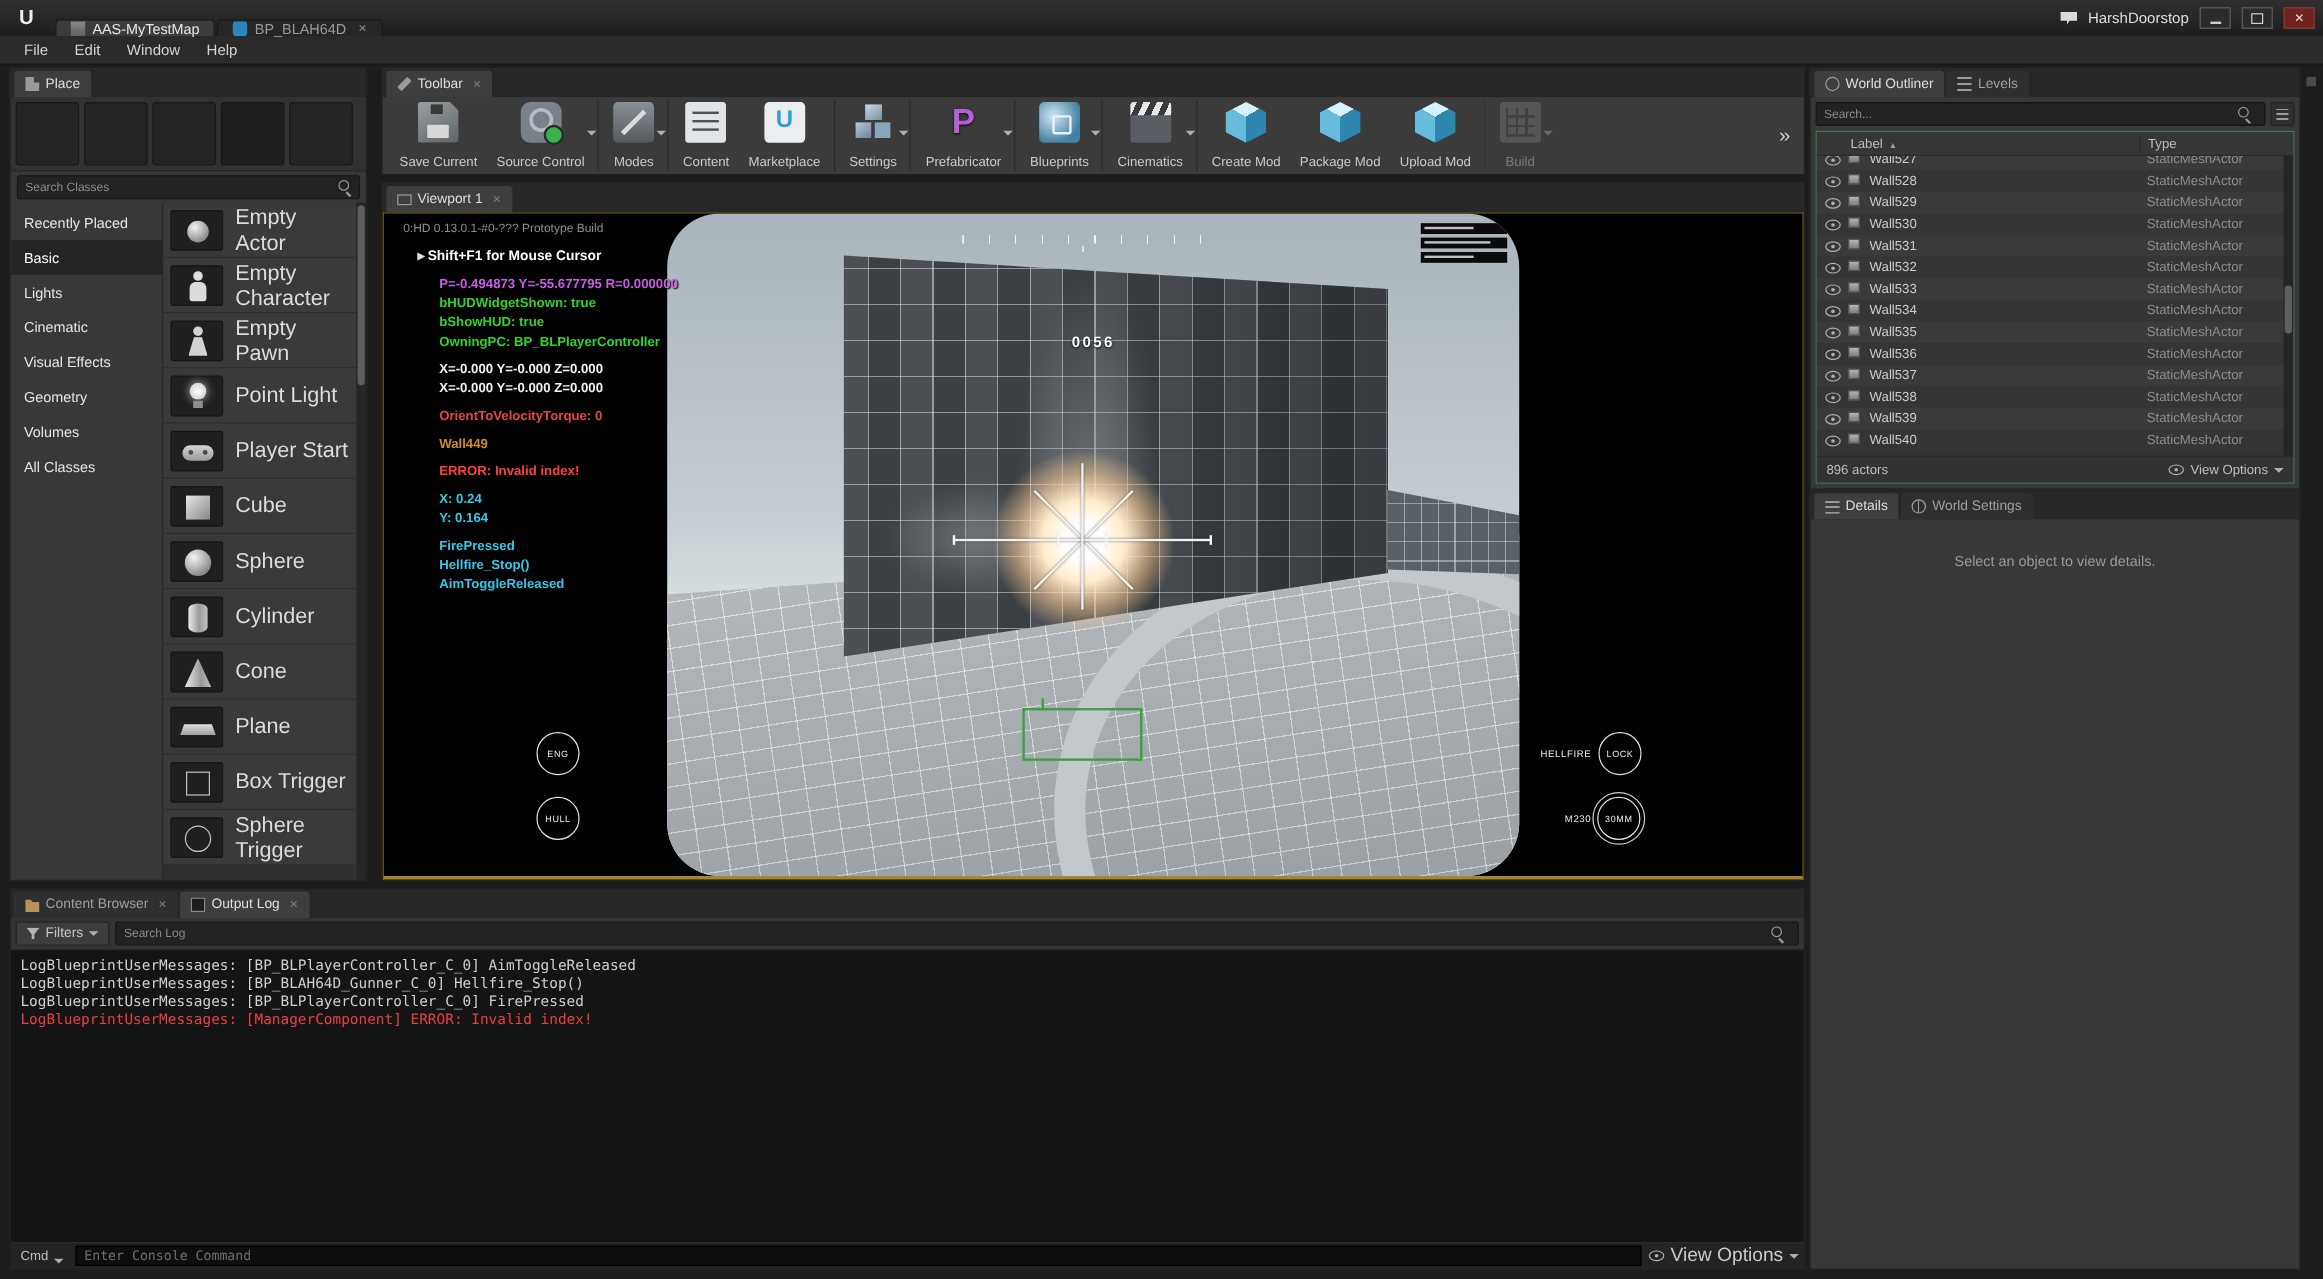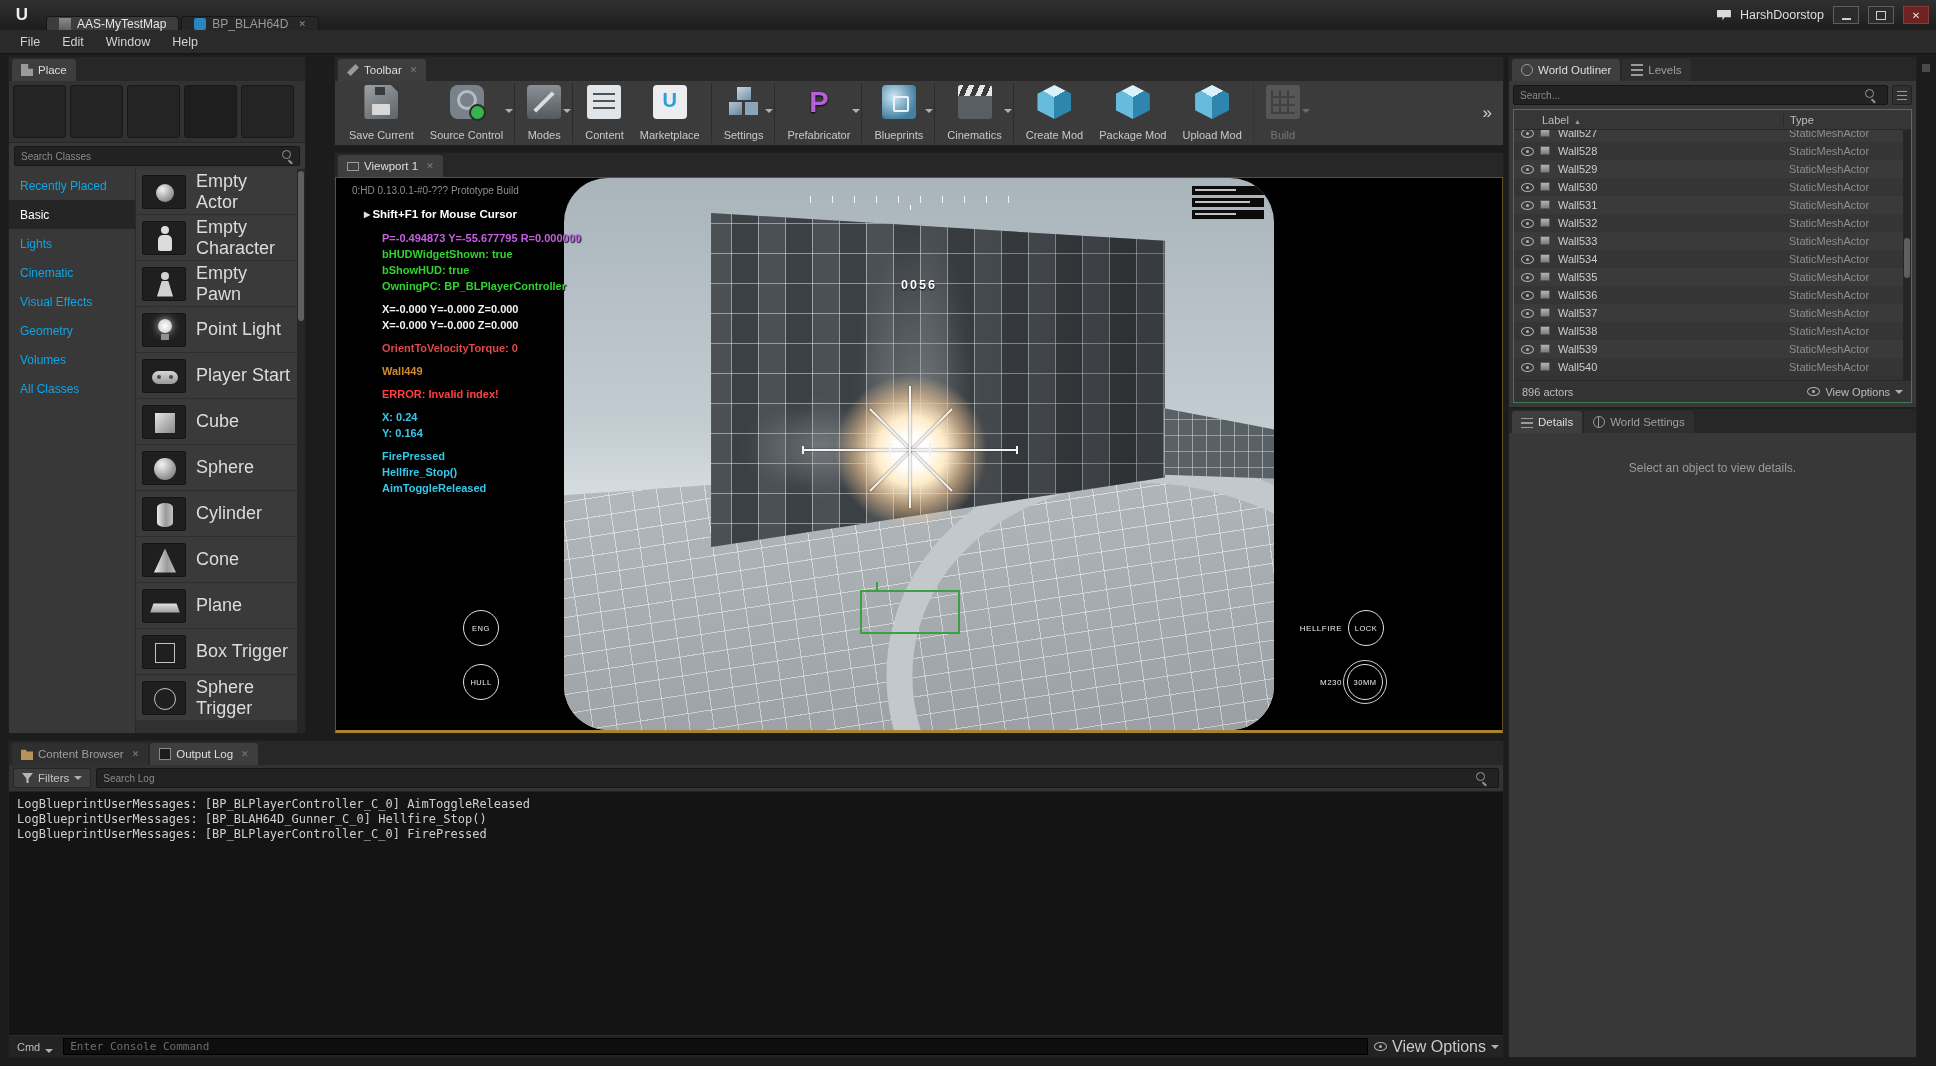--- a/index.html
+++ b/index.html
@@ -27,21 +27,21 @@
   .winbtn.cls{background:#6e2222;border-color:#8a3a3a}
   .winbtn.cls::after{content:"✕";font-size:10px;color:#f0dede}
 
   
   .menubar{display:flex;align-items:center;height:24px;background:#2a2a2a;border-bottom:1px solid #141414;padding-left:10px;gap:2px}
   .menu-item{padding:2px 10px;font-size:12.5px;color:#d2d2d2}
 
   
   .content{position:absolute;top:54px;left:0;right:0;bottom:0;padding:2px 4px 8px 8px;display:flex;gap:4px}
   .left-center{flex:1;display:flex;flex-direction:column;gap:6px;min-width:0}
-  .upper{display:flex;gap:28px;height:678px}
+  .upper{display:flex;gap:12px;height:678px}
   .center-col{flex:1;display:flex;flex-direction:column;gap:6px;min-width:0}
   .panel{background:#383838;border:1px solid #1f1f1f;display:flex;flex-direction:column;min-height:0}
   .tabwell{display:flex;align-items:flex-end;background:#272727;padding:2px 3px 0;gap:2px;height:24px;flex:none}
   .ptab{display:flex;align-items:center;gap:5px;height:22px;padding:0 9px;font-size:11.5px;color:#9f9f9f;background:#2f2f2f;border-radius:3px 3px 0 0;white-space:nowrap}
   .ptab.active{background:#3e3e3e;color:#dedede}
   .pclose{font-size:9px;color:#7d7d7d;margin-left:3px}
   .pclose::after{content:"✕"}
 
   
   .place-panel{width:298px;flex:none}
@@ -57,21 +57,21 @@
   [data-name="paint-mode-icon"]::after{left:24px;top:8px;width:5px;height:37px;background:linear-gradient(#f2f2f2,#8a8a8a);transform:rotate(35deg)}
   .place-search{display:flex;position:relative;padding:3px 5px;flex:none;background:#383838}
   .search-input{flex:1;height:20px;background:#222;border:1px solid #161616;border-radius:2px;color:#ccc;font-size:10px;padding:0 22px 0 6px}
   .search-input::placeholder{color:#8a8a8a}
   .mag{width:12px;height:12px;position:relative;display:inline-block;flex:none}
   .mag::before{content:"";position:absolute;top:0;left:0;width:7px;height:7px;border:1.5px solid #969696;border-radius:50%}
   .mag::after{content:"";position:absolute;bottom:0;right:1px;width:5px;height:1.5px;background:#969696;transform:rotate(45deg)}
   .mag-in{position:absolute;right:11px;top:50%;margin-top:-6px}
   .place-body{flex:1;display:flex;min-height:0}
   .place-cats{width:126px;flex:none;background:#383838;padding-top:2px}
-  .pcat{height:29px;display:flex;align-items:center;padding:0 11px;font-size:12px;color:#0ea5e9}
+  .pcat{height:29px;display:flex;align-items:center;padding:0 11px;font-size:12px;color:#e5e5e5}
   .pcat.selected{background:#252525;color:#fff}
   .place-items{flex:1;position:relative;background:#303030;overflow:hidden;border-left:1px solid #292929;padding-right:8px}
   .pitem{height:46px;display:flex;align-items:center;gap:10px;padding:0 6px;background:#3a3a3a;border-bottom:1px solid #2e2e2e}
   .thumb{width:44px;height:34px;background:#1f1f1f;border:1px solid #151515;border-radius:2px;position:relative;flex:none}
   .thumb::before,.thumb::after{content:"";position:absolute}
   .pitem-label{font-size:18px;color:#dcdcdc}
   .vscroll{position:absolute;right:0;top:0;bottom:0;width:8px;background:#262626}
   .vthumb{position:absolute;left:1px;right:1px;border-radius:3px;background:#5f5f5f}
   [data-name="empty-actor-thumb"]::after{left:13px;top:8px;width:18px;height:18px;border-radius:50%;background:radial-gradient(circle at 35% 30%,#f2f2f2,#858585 78%)}
   [data-name="empty-character-thumb"]::before{left:18px;top:4px;width:8px;height:8px;border-radius:50%;background:#dcdcdc}
@@ -592,20 +592,21 @@
           </div>
         </div>
         <div class="log-area" data-name="log-output-area">
 
             <div class="log-line" data-name="log-line" style="color: rgb(207, 207, 207);">LogBlueprintUserMessages: [BP_BLPlayerController_C_0] AimToggleReleased</div>
 
             <div class="log-line" data-name="log-line" style="color: rgb(207, 207, 207);">LogBlueprintUserMessages: [BP_BLAH64D_Gunner_C_0] Hellfire_Stop()</div>
 
             <div class="log-line" data-name="log-line" style="color: rgb(207, 207, 207);">LogBlueprintUserMessages: [BP_BLPlayerController_C_0] FirePressed</div>
 
+            <div class="log-line" data-name="log-line" style="color: rgb(232, 64, 64);">LogBlueprintUserMessages: [ManagerComponent] ERROR: Invalid index!</div>
 
         </div>
         <div class="cmd-row">
           <span class="cmd-label" data-name="cmd-dropdown">
             <span>Cmd</span>
             <span class="caret-down" data-name="dropdown-caret-icon"></span>
           </span>
           <input class="console-input" data-name="console-command-input" placeholder="Enter Console Command" style="">
           <span class="vo" data-name="log-view-options-button">
             <span class="eye" data-name="eye-icon"></span>

